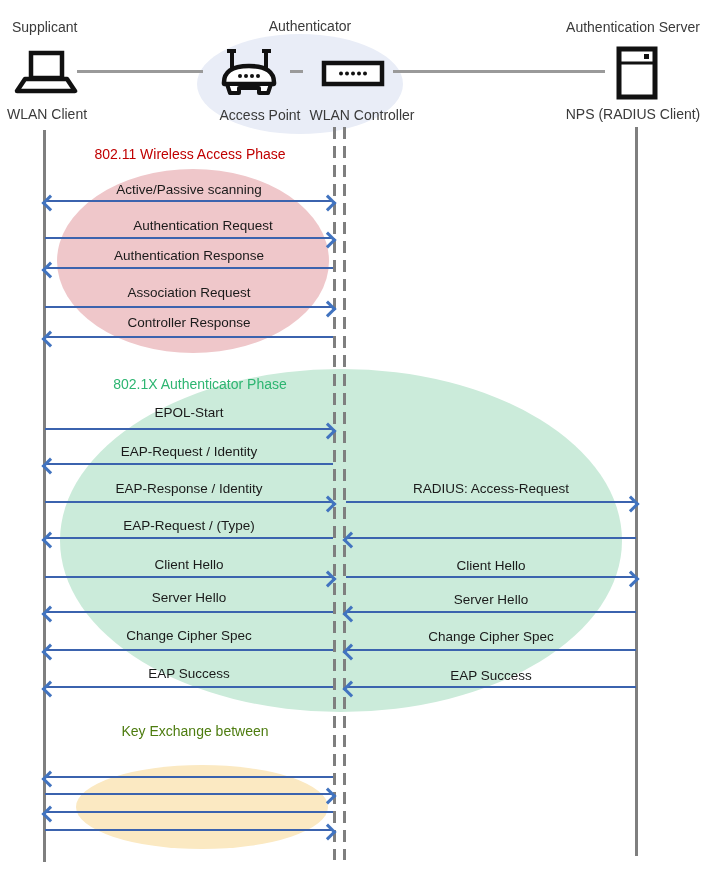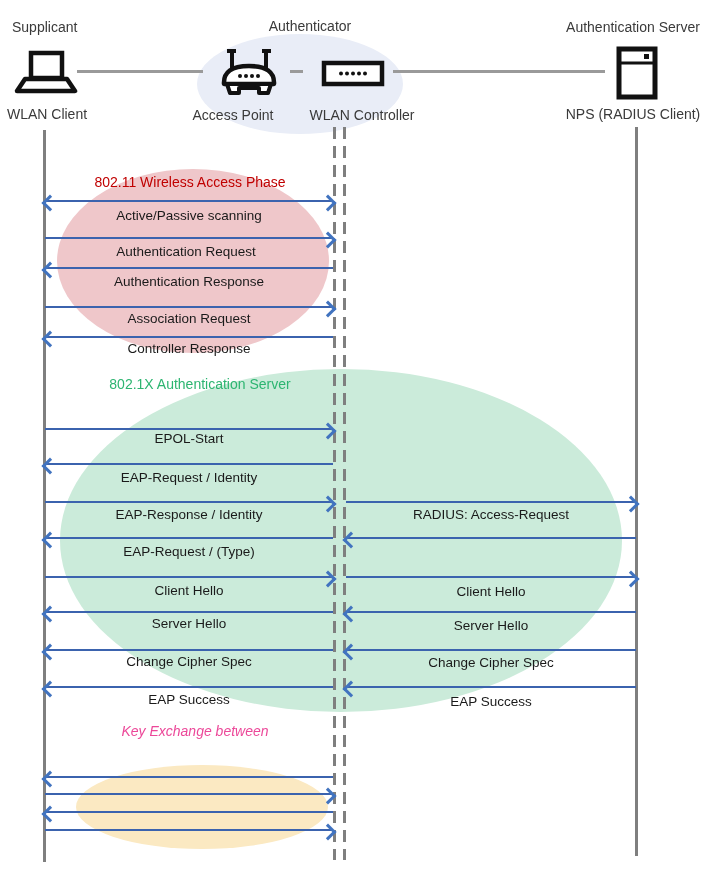--- a/index.html
+++ b/index.html
@@ -16,26 +16,26 @@
      background:repeating-linear-gradient(to bottom,#7f7f7f 0 12px,transparent 12px 19px);}
 
   .connector{position:absolute;height:3px;background:#9a9a9a;z-index:1;}
 
   .role-label,.device-label{position:absolute;transform:translateX(-50%);
      font-size:14px;color:#3a3a3a;white-space:nowrap;z-index:3;}
   .left-align{transform:none;}
 
   .phase-title{position:absolute;transform:translateX(-50%);font-size:14px;
      white-space:nowrap;z-index:3;}
-  .t-red{color:#c00000;margin-top:28px;}
+  .t-red{color:#c00000;}
   .t-green{color:#2db571;}
-  .t-orange{color:#ec4899;font-style:italic;}
+  .t-orange{color:#4d7c0f;}
 
   .mlabel{position:absolute;transform:translateX(-50%);font-size:13.5px;
-     color:#1a1a1a;white-space:nowrap;z-index:3;margin-top:26px;}
+     color:#1a1a1a;white-space:nowrap;z-index:3;}
 
   .arrow{position:absolute;height:2px;background:#3b63ae;z-index:2;}
   .arrow.hr::after{content:"";position:absolute;right:-1px;top:-3.5px;width:9px;height:9px;
      border-top:3px solid #4173bf;border-right:3px solid #4173bf;transform:rotate(45deg);}
   .arrow.hl::before{content:"";position:absolute;left:-1px;top:-3.5px;width:9px;height:9px;
      border-bottom:3px solid #4173bf;border-left:3px solid #4173bf;transform:rotate(45deg);}
 
   .icon{position:absolute;z-index:3;}
   svg{display:block;}
 </style>
@@ -87,37 +87,37 @@
       <line x1="3" y1="17" x2="39" y2="17" stroke="#111" stroke-width="3"></line>
       <rect x="28" y="8" width="5" height="5" fill="#111"></rect>
     </svg>
   </div>
 
   <div class="connector" style="left:77px;top:70px;width:126px"></div>
   <div class="connector" style="left:290px;top:70px;width:13px"></div>
   <div class="connector" style="left:393px;top:70px;width:212px"></div>
 
   <div class="device-label" style="left:47px;top:106px">WLAN Client</div>
-  <div class="device-label" style="left:233px;top:107px">Access Point</div>
+  <div class="device-label" style="left:260px;top:107px">Access Point</div>
   <div class="device-label" style="left:362px;top:107px">WLAN Controller</div>
   <div class="device-label" style="left:633px;top:106px">NPS (RADIUS Client)</div>
 
   <div class="lifeline" style="left:43px;top:130px;height:732px"></div>
   <div class="lifeline-dashed" style="left:333px;top:127px;height:733px"></div>
   <div class="lifeline-dashed" style="left:343px;top:127px;height:733px"></div>
   <div class="lifeline" style="left:635px;top:127px;height:729px"></div>
 
   <div class="phase-title t-red" style="left:190px;top:146px">802.11 Wireless Access Phase</div>
-  <div class="phase-title t-green" style="left:200px;top:376px">802.1X Authentication Server</div>
+  <div class="phase-title t-green" style="left:200px;top:376px">802.1X Authenticator Phase</div>
   <div class="phase-title t-orange" style="left:195px;top:723px">Key Exchange between</div>
 
   <div class="mlabel" style="left:189px;top:182px">Active/Passive scanning</div>
   <div class="arrow hl hr" style="left:45px;top:200px;width:288px"></div>
 
-  <div class="mlabel" style="left:186px;top:218px">Authentication Request</div>
+  <div class="mlabel" style="left:203px;top:218px">Authentication Request</div>
   <div class="arrow hr" style="left:45px;top:237px;width:288px"></div>
 
   <div class="mlabel" style="left:189px;top:248px">Authentication Response</div>
   <div class="arrow hl" style="left:45px;top:267px;width:288px"></div>
 
   <div class="mlabel" style="left:189px;top:285px">Association Request</div>
   <div class="arrow hr" style="left:45px;top:306px;width:288px"></div>
 
   <div class="mlabel" style="left:189px;top:315px">Controller Response</div>
   <div class="arrow hl" style="left:45px;top:336px;width:288px"></div>

